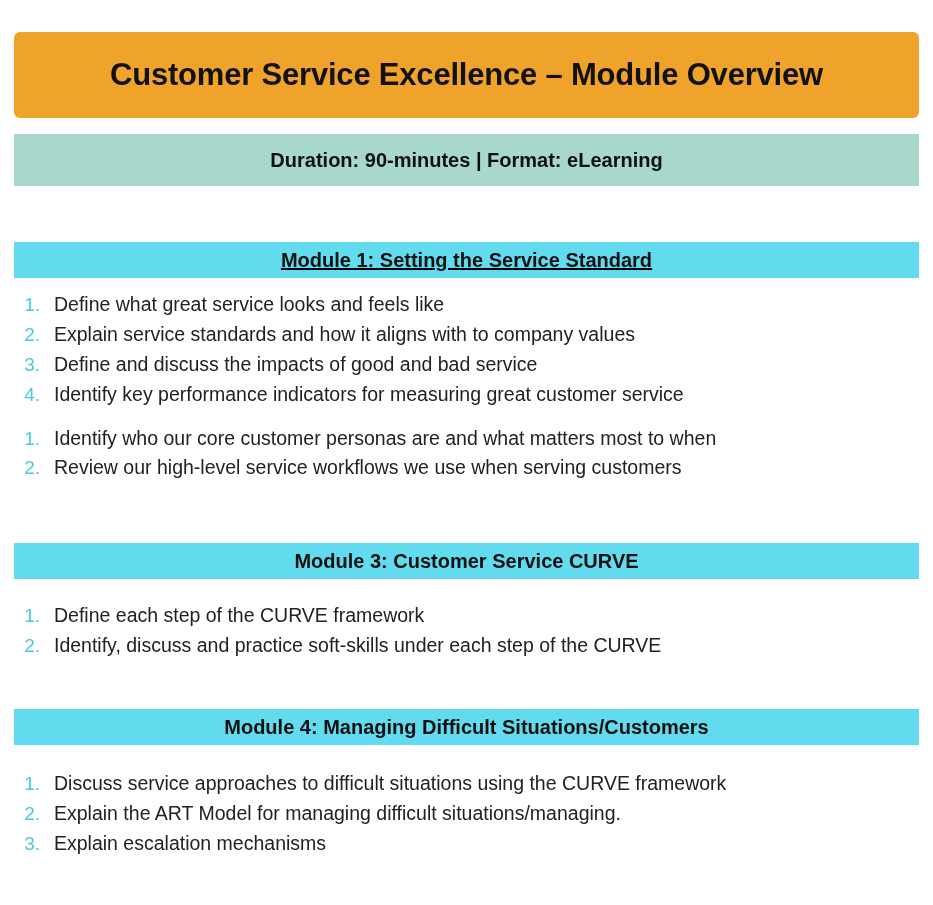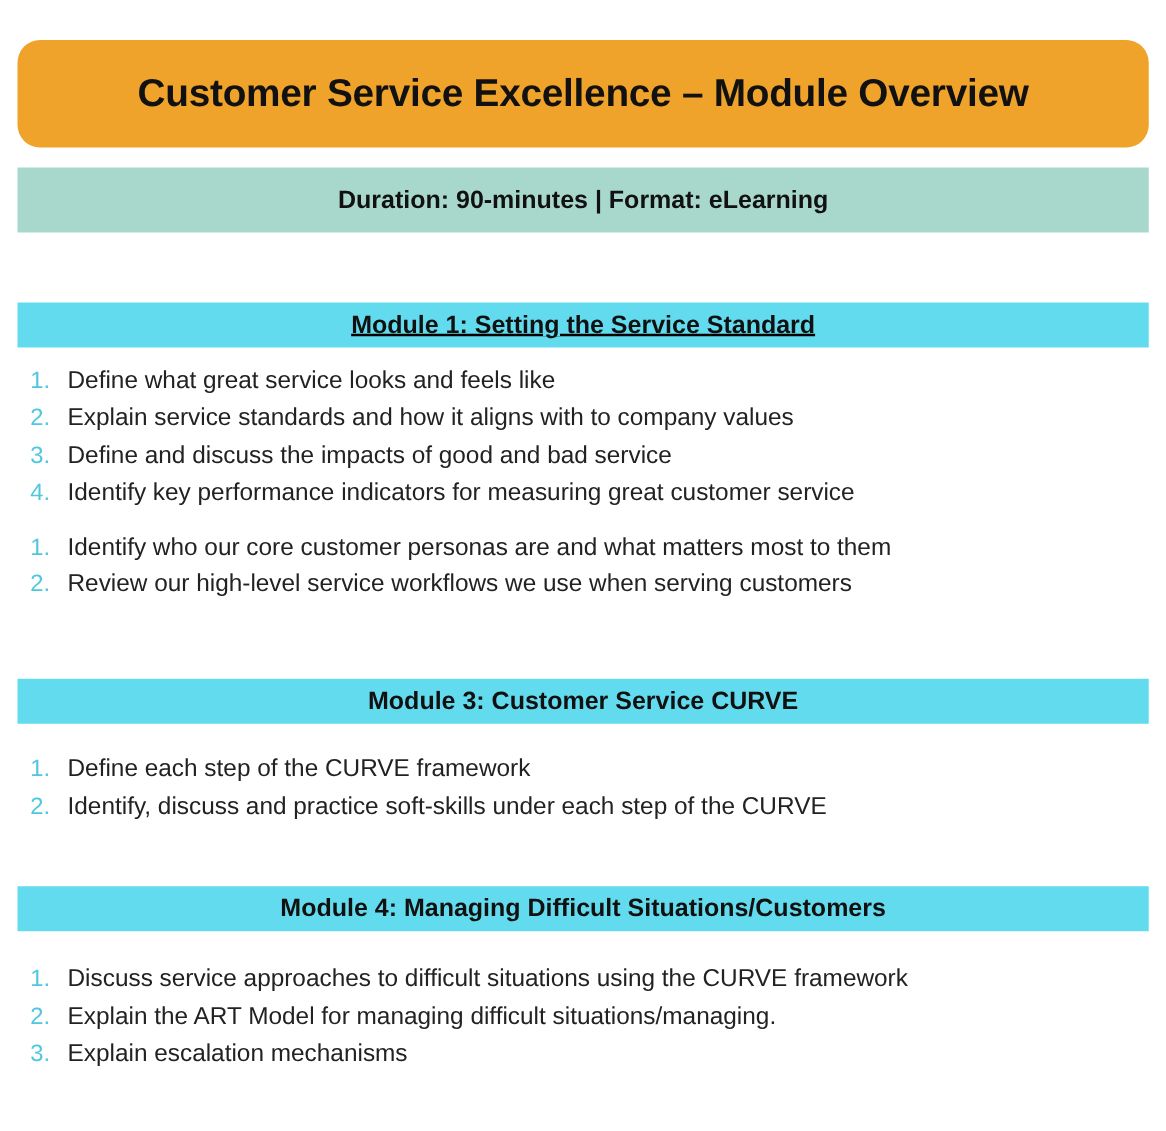--- a/index.html
+++ b/index.html
@@ -18,21 +18,21 @@
     width: 933px;
     height: 905px;
     box-sizing: border-box;
     padding: 0 14px;
   }
 
   
   .title-banner {
     margin-top: 32px;
     background: #f0a32a;
-    border-radius: 18px;
+    border-radius: 6px;
     height: 86px;
     display: flex;
     align-items: center;
     justify-content: center;
   }
   .title-text {
     font-size: 31px;
     font-weight: bold;
     color: #111111;
     letter-spacing: -0.2px;
@@ -144,21 +144,21 @@
         <span class="num">4.</span>
         <span class="txt">Identify key performance indicators for measuring great customer service</span>
       </li>
     </ol>
   </div>
 
   <div class="module">
     <ol class="objectives" id="mod2-list">
       <li>
         <span class="num">1.</span>
-        <span class="txt">Identify who our core customer personas are and what matters most to them</span>
+        <span class="txt">Identify who our core customer personas are and what matters most to when</span>
       </li>
       <li>
         <span class="num">2.</span>
         <span class="txt">Review our high-level service workflows we use when serving customers</span>
       </li>
     </ol>
   </div>
 
   <div class="module">
     <div class="module-header" id="mod3-header">

